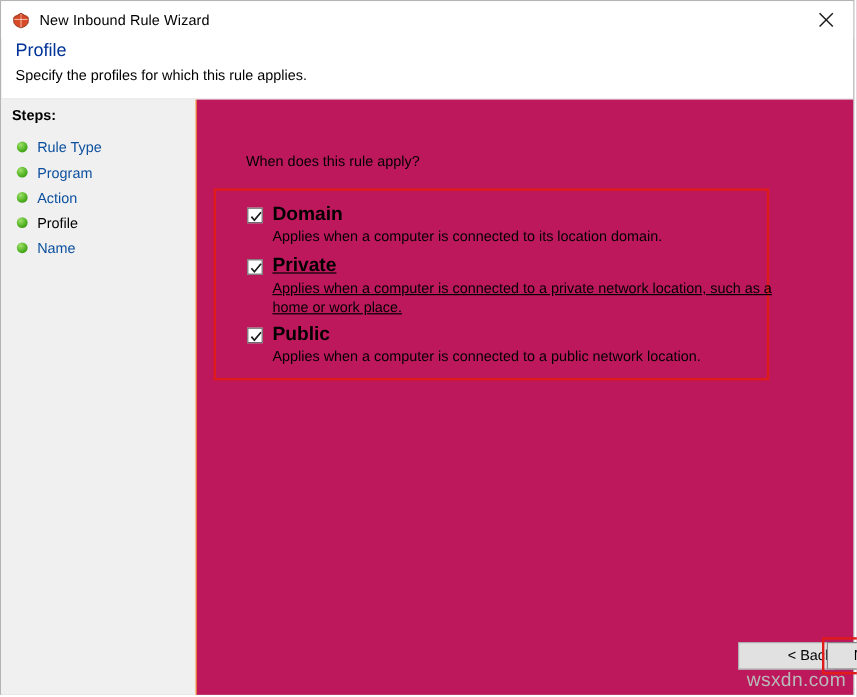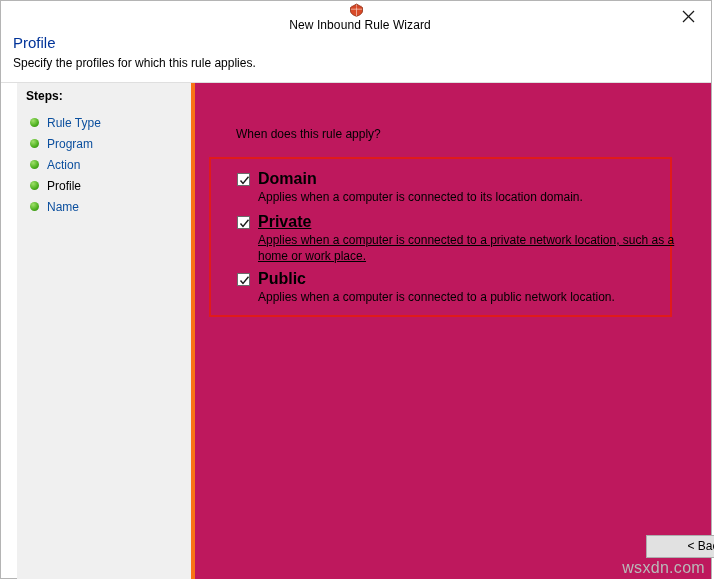--- a/index.html
+++ b/index.html
@@ -25,21 +25,20 @@
   }
   
   .titlebar {
     position: relative;
     height: 31px;
     background: #ffffff;
     display: flex;
     align-items: center;
     padding-left: 8px;
     box-sizing: border-box;
-    flex-direction: column;
   }
   .title-icon {
     width: 17px;
     height: 17px;
     margin-right: 7px;
     position: relative;
     flex: none;
   }
   .title-text {
     font-size: 12px;
@@ -77,26 +76,25 @@
   }
 
   
   .body {
     display: flex;
     height: 497px;
     border-top: 1px solid #dfdfdf;
     box-sizing: border-box;
   }
   .sidebar {
-    width: 178px;
+    width: 163px;
     background: #f0f0f0;
-    border-right: 4px solid #f97316;
+    border-right: 1px solid #f97316;
     box-sizing: border-box;
     padding: 6px 0 0 9px;
-    margin-left: 16px;
   }
   .steps-label {
     font-size: 12px;
     font-weight: bold;
     color: #000000;
     margin-bottom: 9px;
   }
   .step {
     display: flex;
     align-items: center;

